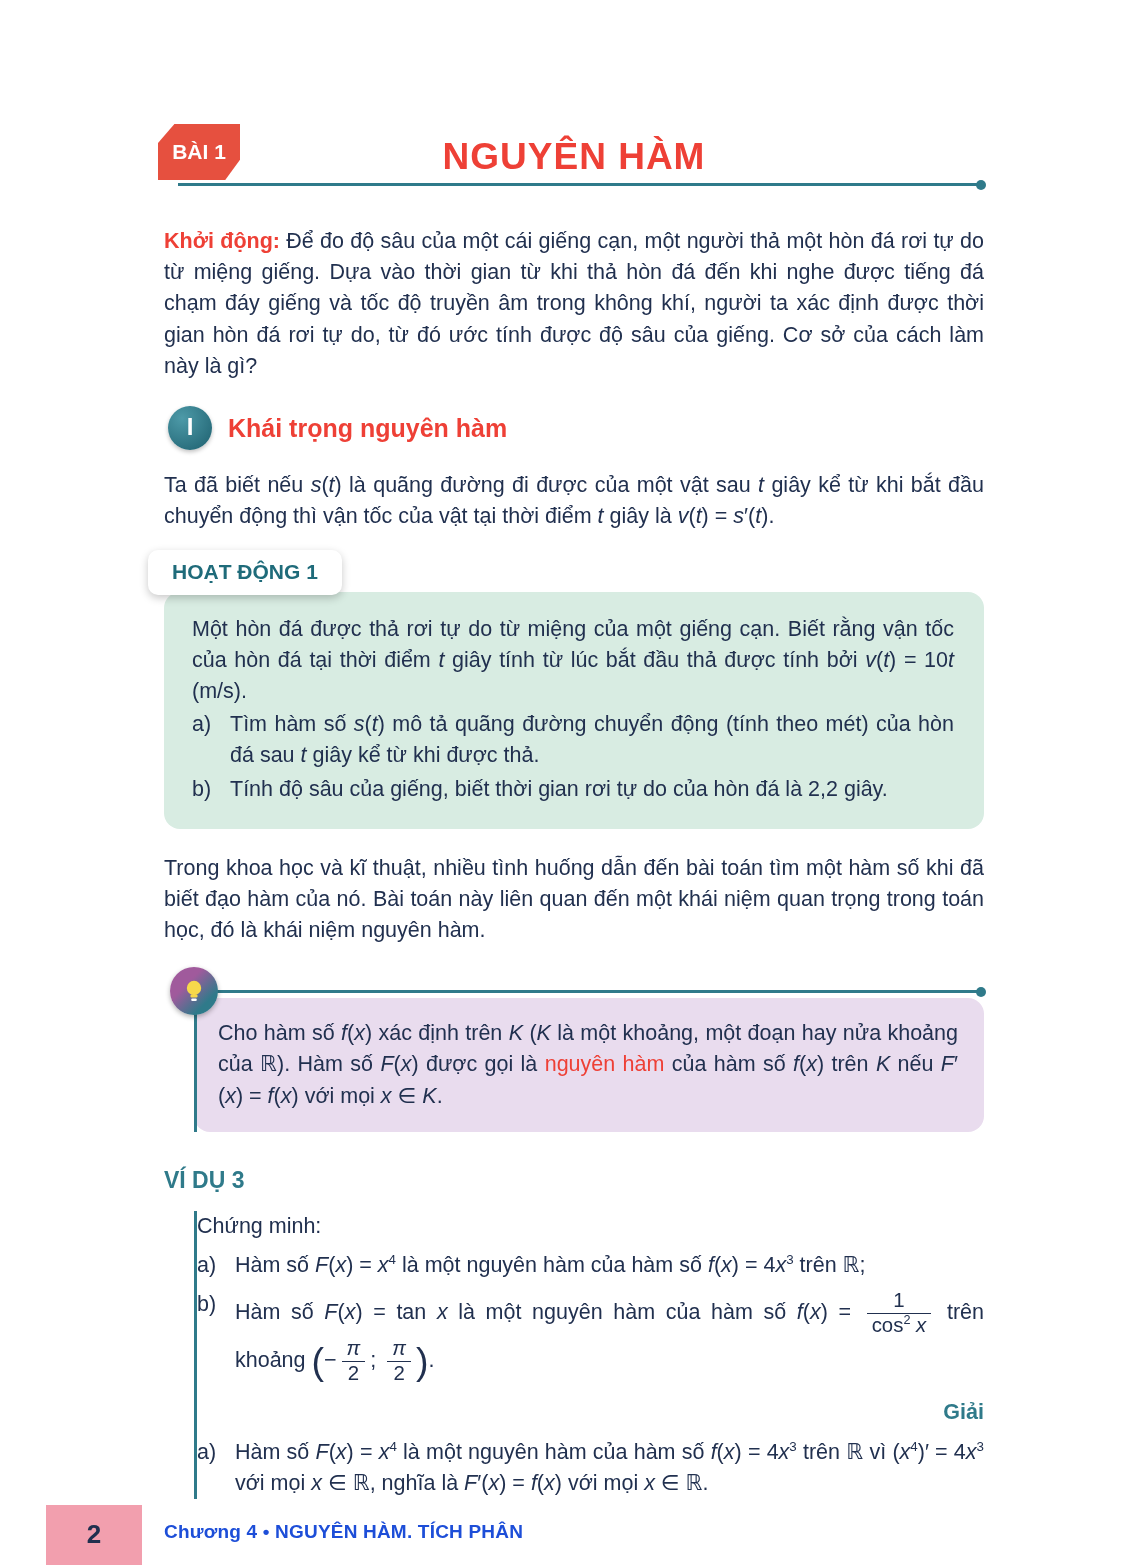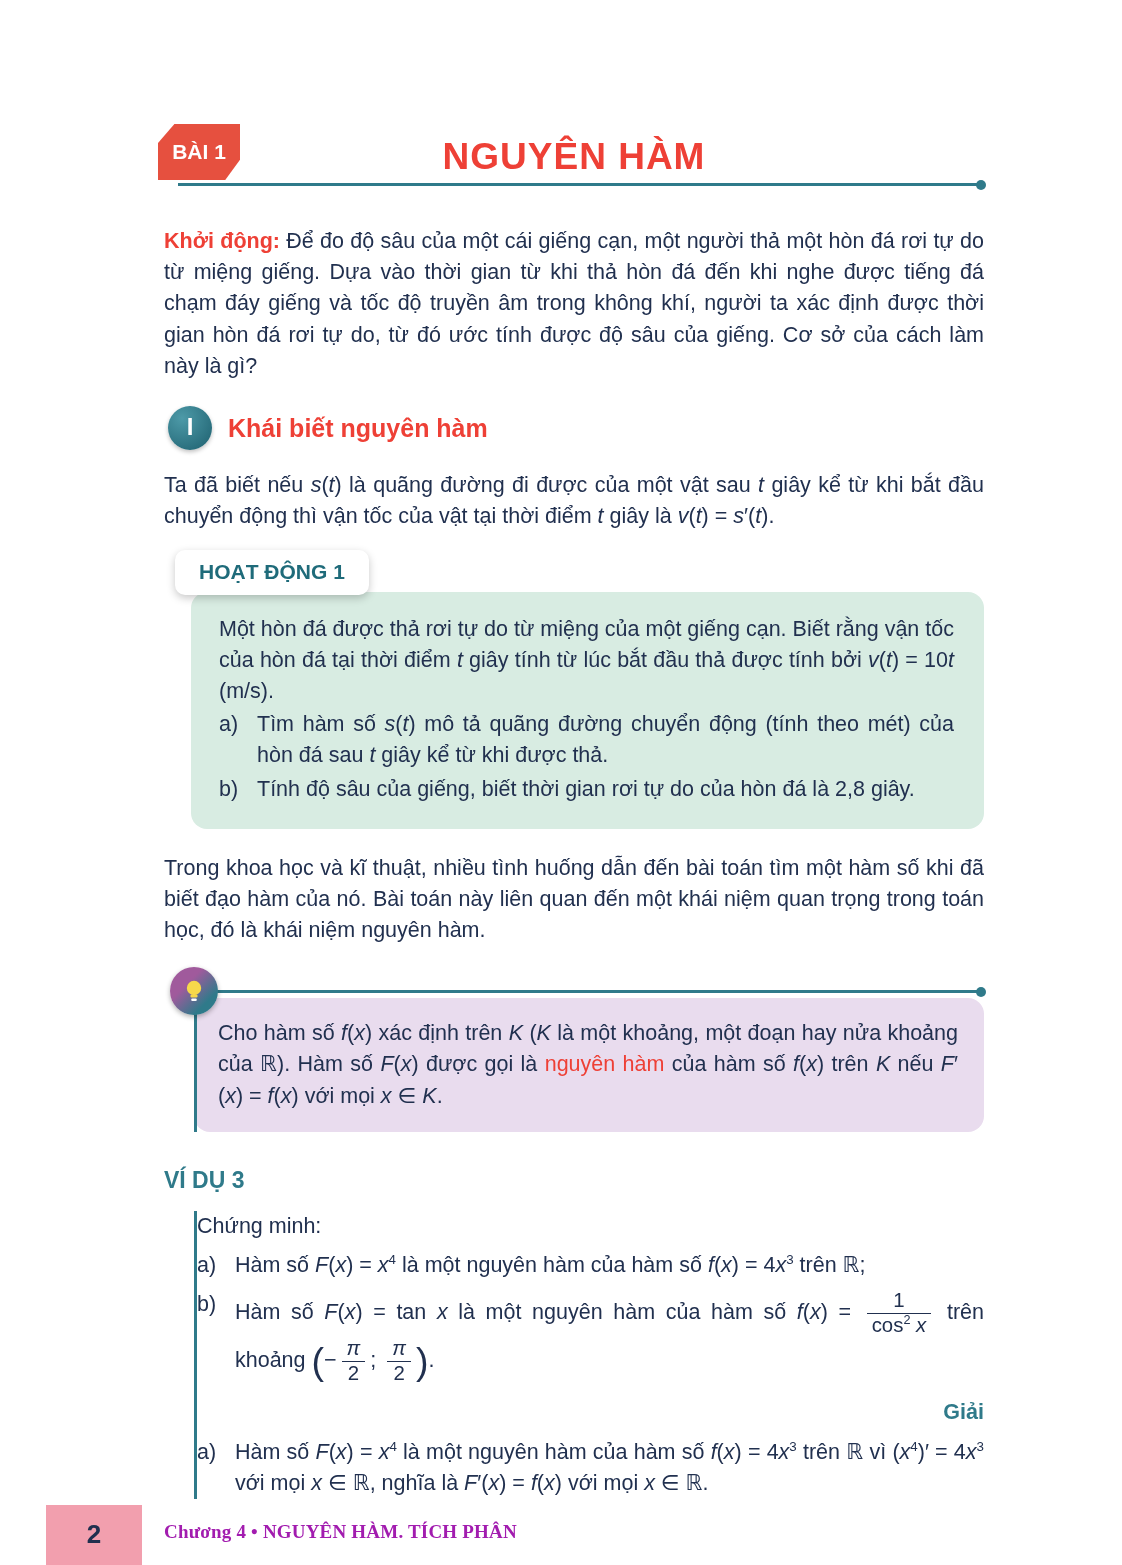--- a/index.html
+++ b/index.html
@@ -62,21 +62,21 @@
     background: radial-gradient(circle at 32% 28%, #4d9aa8, #1d5f6e);
     color: #fff; font-weight: bold; font-size: 24px;
     display: flex; align-items: center; justify-content: center;
     box-shadow: 0 2px 4px rgba(0,0,0,0.25);
   }
   .section-title { font-size: 25px; }
 
   .intro-para { margin-top: 20px; }
 
   
-  .activity { position: relative; margin-top: 18px; margin-left: 27px; }
+  .activity { position: relative; margin-top: 18px; }
   .activity-tab {
     position: relative; z-index: 2;
     display: inline-block;
     background: #ffffff;
     color: #1f6b7a;
     font-weight: bold; font-size: 21px;
     padding: 7px 24px;
     border-radius: 10px;
     box-shadow: 0 3px 9px rgba(0,0,0,0.22);
     margin-left: -16px;
@@ -145,23 +145,22 @@
   .footer { position: absolute; left: 0; right: 0; bottom: 0; height: 60px; }
   .page-num-box {
     position: absolute; left: 0; bottom: 0;
     width: 96px; height: 60px;
     background: #f29fae;
     color: #21304f; font-weight: bold; font-size: 26px;
     display: flex; align-items: center; justify-content: center;
   }
   .chapter-line {
     position: absolute; left: 118px; bottom: 19px;
-    color: #a21caf; font-weight: bold; font-size: 19px;
+    color: #1d4ed8; font-weight: bold; font-size: 19px;
     letter-spacing: 0.2px;
-    font-family: Liberation Serif, serif;
   }
 </style>
 </head>
 <body>
 
 <div class="page">
 
   <header class="lesson-header">
     <div class="lesson-badge">BÀI 1</div>
     <h1 class="lesson-title">NGUYÊN HÀM</h1>
@@ -170,36 +169,36 @@
     </div>
   </header>
 
   <p class="warmup justify">
     <span class="red bold">Khởi động:</span>
     <span>Để đo độ sâu của một cái giếng cạn, một người thả một hòn đá rơi tự do từ miệng giếng. Dựa vào thời gian từ khi thả hòn đá đến khi nghe được tiếng đá chạm đáy giếng và tốc độ truyền âm trong không khí, người ta xác định được thời gian hòn đá rơi tự do, từ đó ước tính được độ sâu của giếng. Cơ sở của cách làm này là gì?</span>
   </p>
 
   <div class="section-heading">
     <span class="section-circle">I</span>
-    <span class="section-title red bold">Khái biết nguyên hàm</span>
+    <span class="section-title red bold">Khái trọng nguyên hàm</span>
   </div>
 
   <p class="intro-para justify">Ta đã biết nếu <i>s</i>(<i>t</i>) là quãng đường đi được của một vật sau <i>t</i> giây kể từ khi bắt đầu chuyển động thì vận tốc của vật tại thời điểm <i>t</i> giây là <i>v</i>(<i>t</i>) = <i>s</i>′(<i>t</i>).</p>
 
   <div class="activity">
     <div class="activity-tab">HOẠT ĐỘNG 1</div>
     <div class="activity-box">
       <p class="justify">Một hòn đá được thả rơi tự do từ miệng của một giếng cạn. Biết rằng vận tốc của hòn đá tại thời điểm <i>t</i> giây tính từ lúc bắt đầu thả được tính bởi <i>v</i>(<i>t</i>) = 10<i>t</i> (m/s).</p>
       <div class="li">
         <span class="marker">a)</span>
         <p class="li-text justify">Tìm hàm số <i>s</i>(<i>t</i>) mô tả quãng đường chuyển động (tính theo mét) của hòn đá sau <i>t</i> giây kể từ khi được thả.</p>
       </div>
       <div class="li">
         <span class="marker">b)</span>
-        <p class="li-text justify">Tính độ sâu của giếng, biết thời gian rơi tự do của hòn đá là 2,8 giây.</p>
+        <p class="li-text justify">Tính độ sâu của giếng, biết thời gian rơi tự do của hòn đá là 2,2 giây.</p>
       </div>
     </div>
   </div>
 
   <p class="bridge justify">Trong khoa học và kĩ thuật, nhiều tình huống dẫn đến bài toán tìm một hàm số khi đã biết đạo hàm của nó. Bài toán này liên quan đến một khái niệm quan trọng trong toán học, đó là khái niệm nguyên hàm.</p>
 
   <div class="definition">
     <div class="def-icon">
       <svg width="22" height="27" viewBox="0 0 22 27" aria-hidden="true">
         <circle cx="11" cy="10" r="7.2" fill="#f7d84b"></circle>

